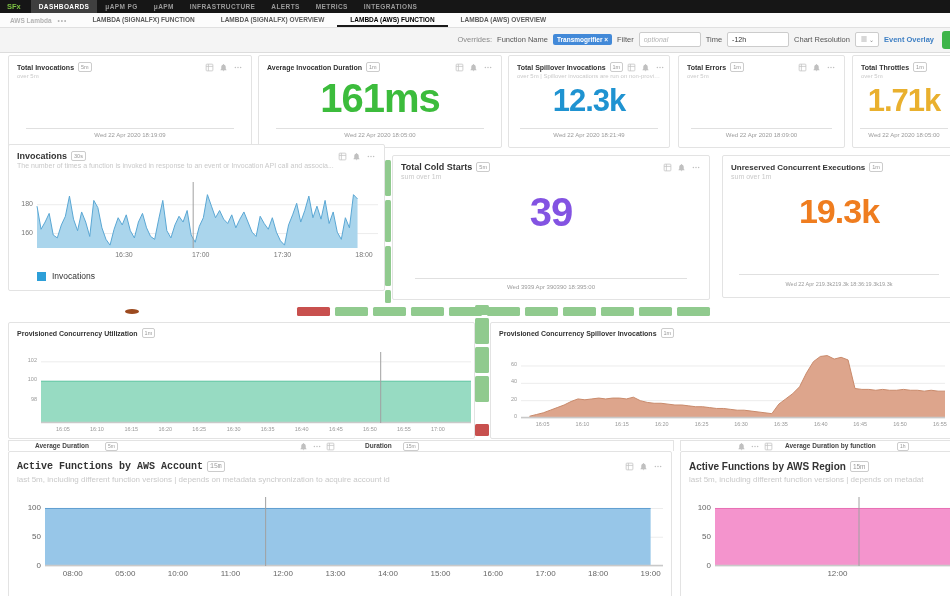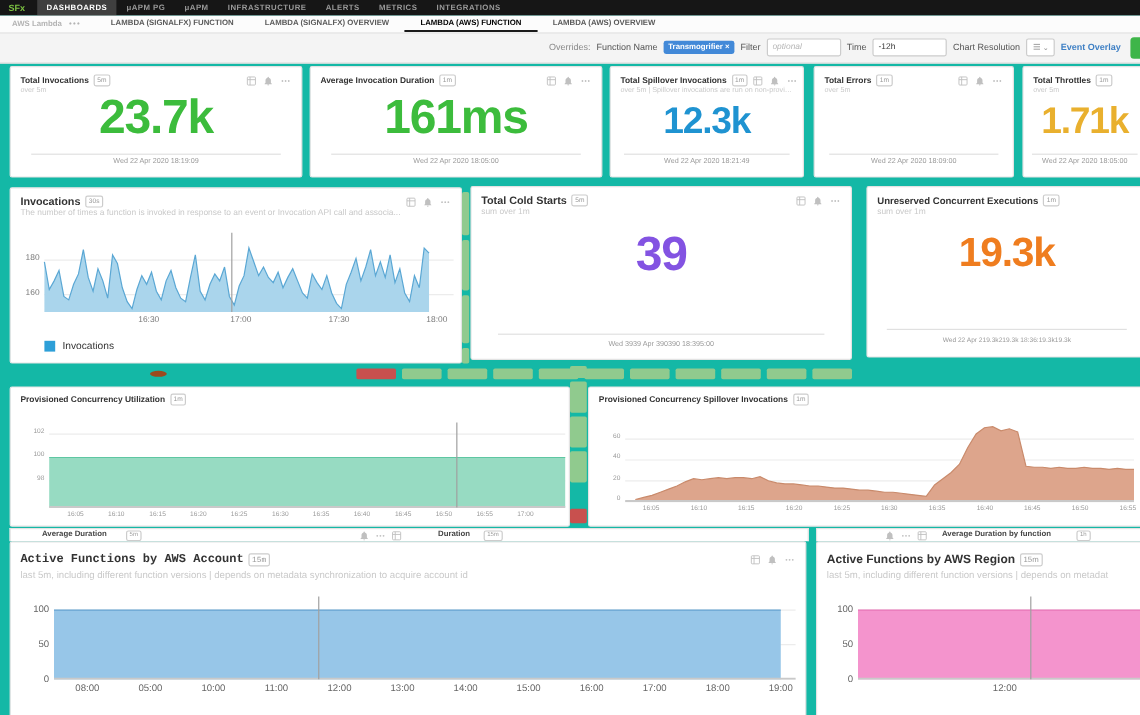--- a/index.html
+++ b/index.html
@@ -1,16 +1,16 @@
 <!DOCTYPE html>
 <html><head>
 <meta charset="utf-8">
 <style>
   html,body{margin:0;padding:0;background:#777;}
-  #app{position:relative;width:950px;height:596px;background:#14b8a6;overflow:hidden;
+  #app{position:relative;width:950px;height:596px;background:#ffffff;overflow:hidden;
        font-family:"Liberation Sans",sans-serif;-webkit-font-smoothing:antialiased;}
   
   .nav{position:absolute;left:0;top:0;width:100%;height:13px;background:#161616;display:flex;align-items:center;z-index:20;}
   .logo{color:#7cc142;font-weight:800;font-size:7.5px;padding:0 10px 0 7px;}
   .nitem{color:#9a9a9a;font-size:6.5px;font-weight:700;letter-spacing:.4px;padding:0 8px;line-height:13px;height:13px;}
   .nitem.active{background:#3f3f3f;color:#fff;}
   
   .tabbar{position:absolute;left:0;top:13px;width:100%;height:14px;background:#fcfcfc;border-bottom:1px solid #e0e0e0;display:flex;align-items:center;font-size:6.5px;z-index:20;}
   .group{color:#b3b3b3;font-weight:700;padding-left:10px;}
   .groupmore{color:#b3b3b3;padding:0 12px 0 6px;letter-spacing:1px;}
@@ -147,21 +147,20 @@
             <span>
               <svg width="10" height="9" viewBox="0 0 24 24" fill="#c0c0c0">
                 <circle cx="5" cy="12" r="2"></circle>
                 <circle cx="12" cy="12" r="2"></circle>
                 <circle cx="19" cy="12" r="2"></circle>
               </svg>
             </span>
           </span>
         </div>
         <div class="csub" style="font-size: 6px;">over 5m</div>
-        <div class="bigval" style="top: 20px; font-size: 40px; color: rgb(60, 188, 60);">23.7k</div>
         <div class="kdiv" style="top: 72px;"></div>
         <div class="kts" style="top: 76px;">Wed 22 Apr 2020 18:19:09</div>
       </div>
       <div class="card kpi" style="left: 258px; top: 55px; width: 244px; height: 93px;">
         <div class="chead">
           <span class="ctitle" style="font-size: 7px;">Average Invocation Duration</span>
           <span class="badge">1m</span>
           <span class="cicons">
             <span>
               <svg width="9" height="9" viewBox="0 0 24 24" fill="none" stroke="#c0c0c0" stroke-width="2">
@@ -252,21 +251,21 @@
           <span class="ctitle" style="font-size: 7px;">Total Throttles</span>
           <span class="badge">1m</span>
         </div>
         <div class="csub" style="font-size: 6px;">over 5m</div>
         <div class="bigval" style="top: 27px; font-size: 31px; color: rgb(233, 176, 46);">1.71k</div>
         <div class="kdiv" style="top: 72px;"></div>
         <div class="kts" style="top: 76px;">Wed 22 Apr 2020 18:05:00</div>
       </div>
     </div>
 
-  <div class="card c-md" style="left:8px;top:156px;width:377px;height:147px;z-index:6;">
+  <div class="card c-md" style="left:8px;top:144px;width:377px;height:147px;z-index:6;">
     <div class="chead">
       <span class="ctitle" style="font-size:9px;">Invocations</span>
       <span class="badge">30s</span>
       <span class="cicons">
           <span>
             <svg width="9" height="9" viewBox="0 0 24 24" fill="none" stroke="#c0c0c0" stroke-width="2">
               <rect x="3" y="3" width="18" height="18" rx="2"></rect>
               <path d="M3 9h18M9 3v18"></path>
             </svg>
           </span>

